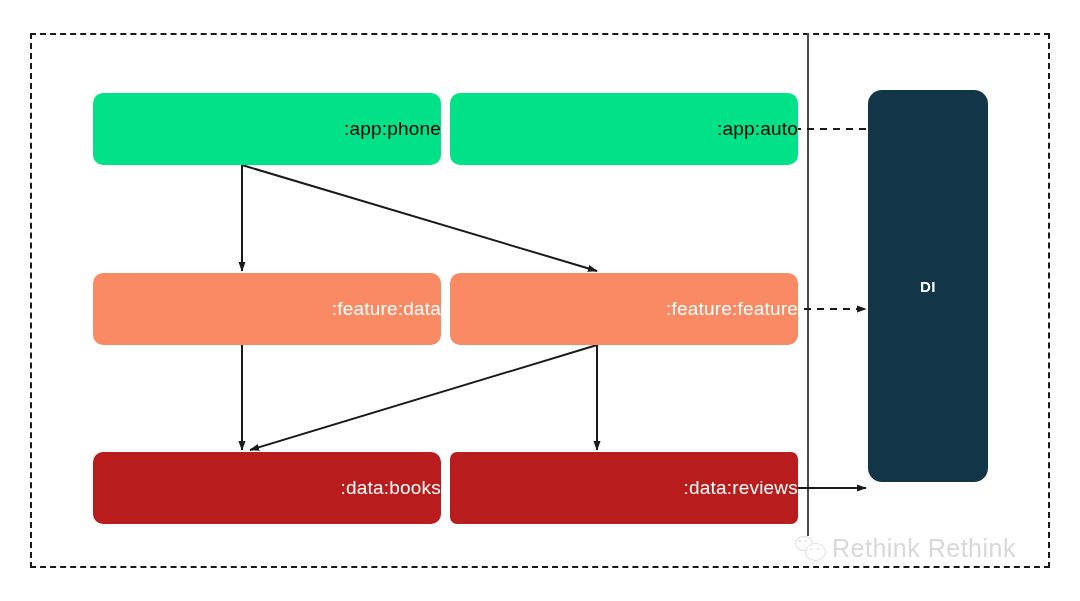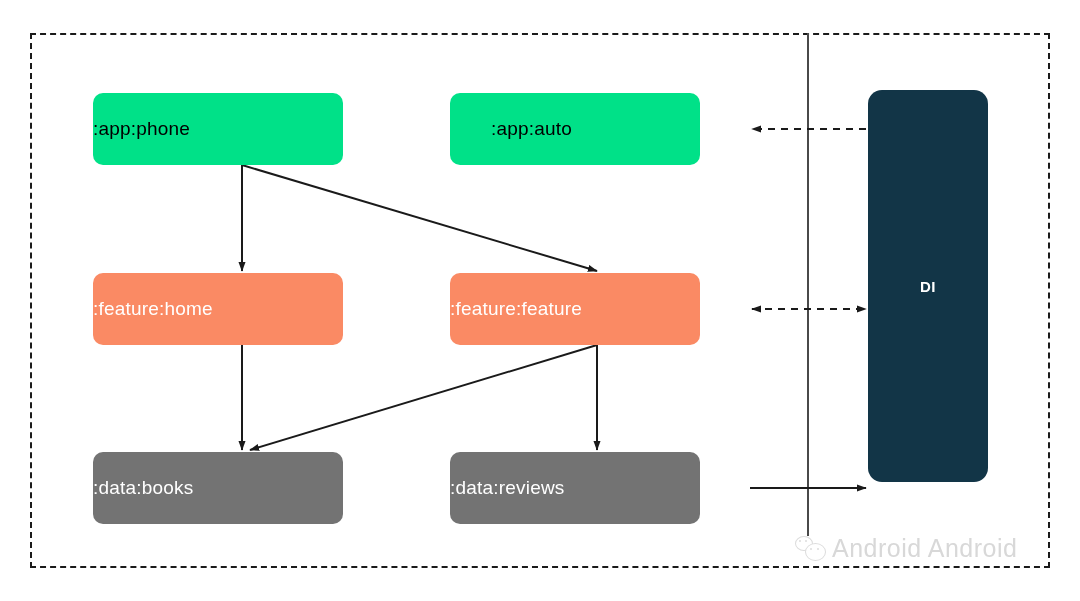--- a/index.html
+++ b/index.html
@@ -31,40 +31,40 @@
   .divider-line {
     position: absolute;
     left: 807px;
     top: 33px;
     width: 2px;
     height: 503px;
     background: #4a4a4a;
   }
   .node {
     position: absolute;
-    width: 250px;
+    width: 348px;
     height: 72px;
     border-radius: 10px;
     display: flex;
     align-items: center;
-    justify-content: flex-start;
+    justify-content: flex-end;
     font-size: 19px;
     letter-spacing: 0.2px;
     box-sizing: border-box;
   }
   .node-app {
     background: #00E188;
     color: #000000;
   }
   .node-feature {
     background: #FA8A64;
     color: #ffffff;
   }
   .node-data {
-    background: #737373;
+    background: #b91c1c;
     color: #ffffff;
   }
   .di-node {
     position: absolute;
     left: 868px;
     top: 90px;
     width: 120px;
     height: 392px;
     border-radius: 14px;
     background: #123547;
@@ -161,44 +161,44 @@
 
   <div class="node node-app" style="left:93px; top:93px;">
     <span>:app:phone</span>
   </div>
 
   <div class="node node-app" style="left:450px; top:93px;padding-left:41px;">
     <span>:app:auto</span>
   </div>
 
   <div class="node node-feature" style="left:93px; top:273px;">
-    <span>:feature:home</span>
+    <span>:feature:data</span>
   </div>
 
   <div class="node node-feature" style="left:450px; top:273px;">
     <span>:feature:feature</span>
   </div>
 
   <div class="node node-data" style="left:93px; top:452px;">
     <span>:data:books</span>
   </div>
 
-  <div class="node node-data" style="left:450px; top:452px;">
+  <div class="node node-data" style="left:450px; top:452px;border-radius:7px;">
     <span>:data:reviews</span>
   </div>
 
   <div class="di-node">
     <span>DI</span>
   </div>
 
   <div class="watermark">
     <span class="watermark-logo">
       <span class="bubble-a"></span>
       <span class="dot" style="left:4px; top:4px;"></span>
       <span class="dot" style="left:10px; top:4px;"></span>
       <span class="bubble-b"></span>
       <span class="dot" style="left:15px; top:12px;"></span>
       <span class="dot" style="left:22px; top:12px;"></span>
     </span>
-    <span>Android Android</span>
+    <span>Rethink Rethink</span>
   </div>
 
 </div>
 
 </body></html>

